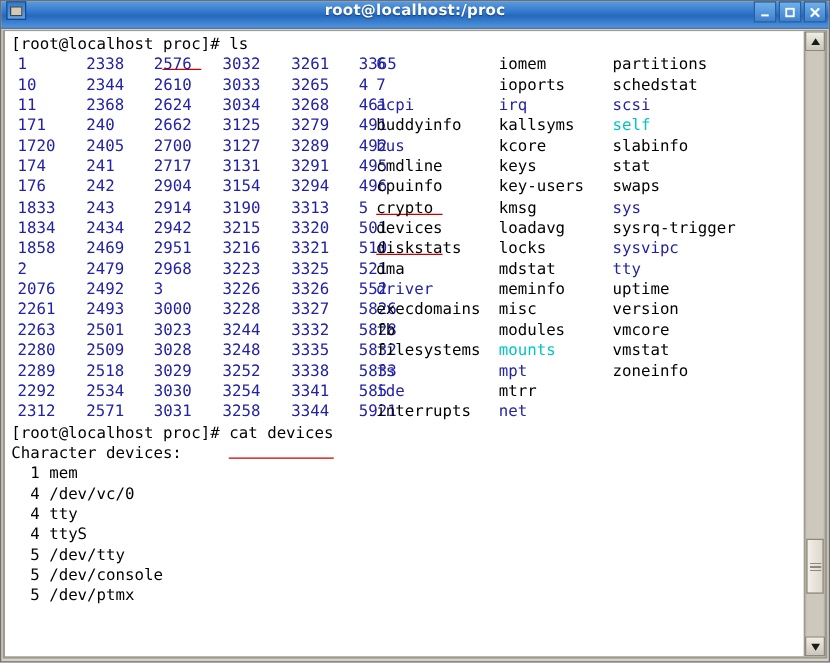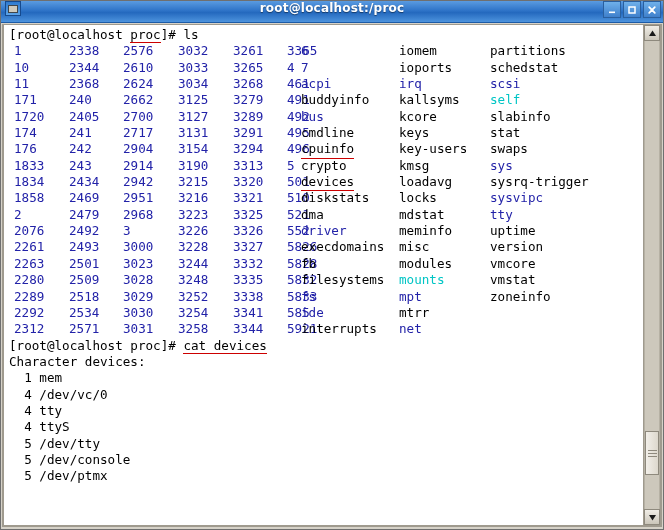--- a/index.html
+++ b/index.html
@@ -140,21 +140,21 @@
   .cell {
     position: absolute;
     top: 0;
     white-space: pre;
   }
 
   .c-dir  { color: #2222a8; }
   .c-file { color: #000000; }
   .c-link { color: #00c5c5; }
   .c-txt  { color: #000000; }
-  .ul-red { border-bottom: 1.5px solid #cc0000; padding-bottom: 0px; }
+  .ul-red { border-bottom: 1.5px solid #cc0000; padding-bottom: 13px; }
 
   
   #scrollbar {
     width: 17px;
     min-width: 17px;
     background: #d6d2c8;
     border-left: 1px solid #9f9a8e;
     display: flex;
     flex-direction: column;
     box-sizing: border-box;

